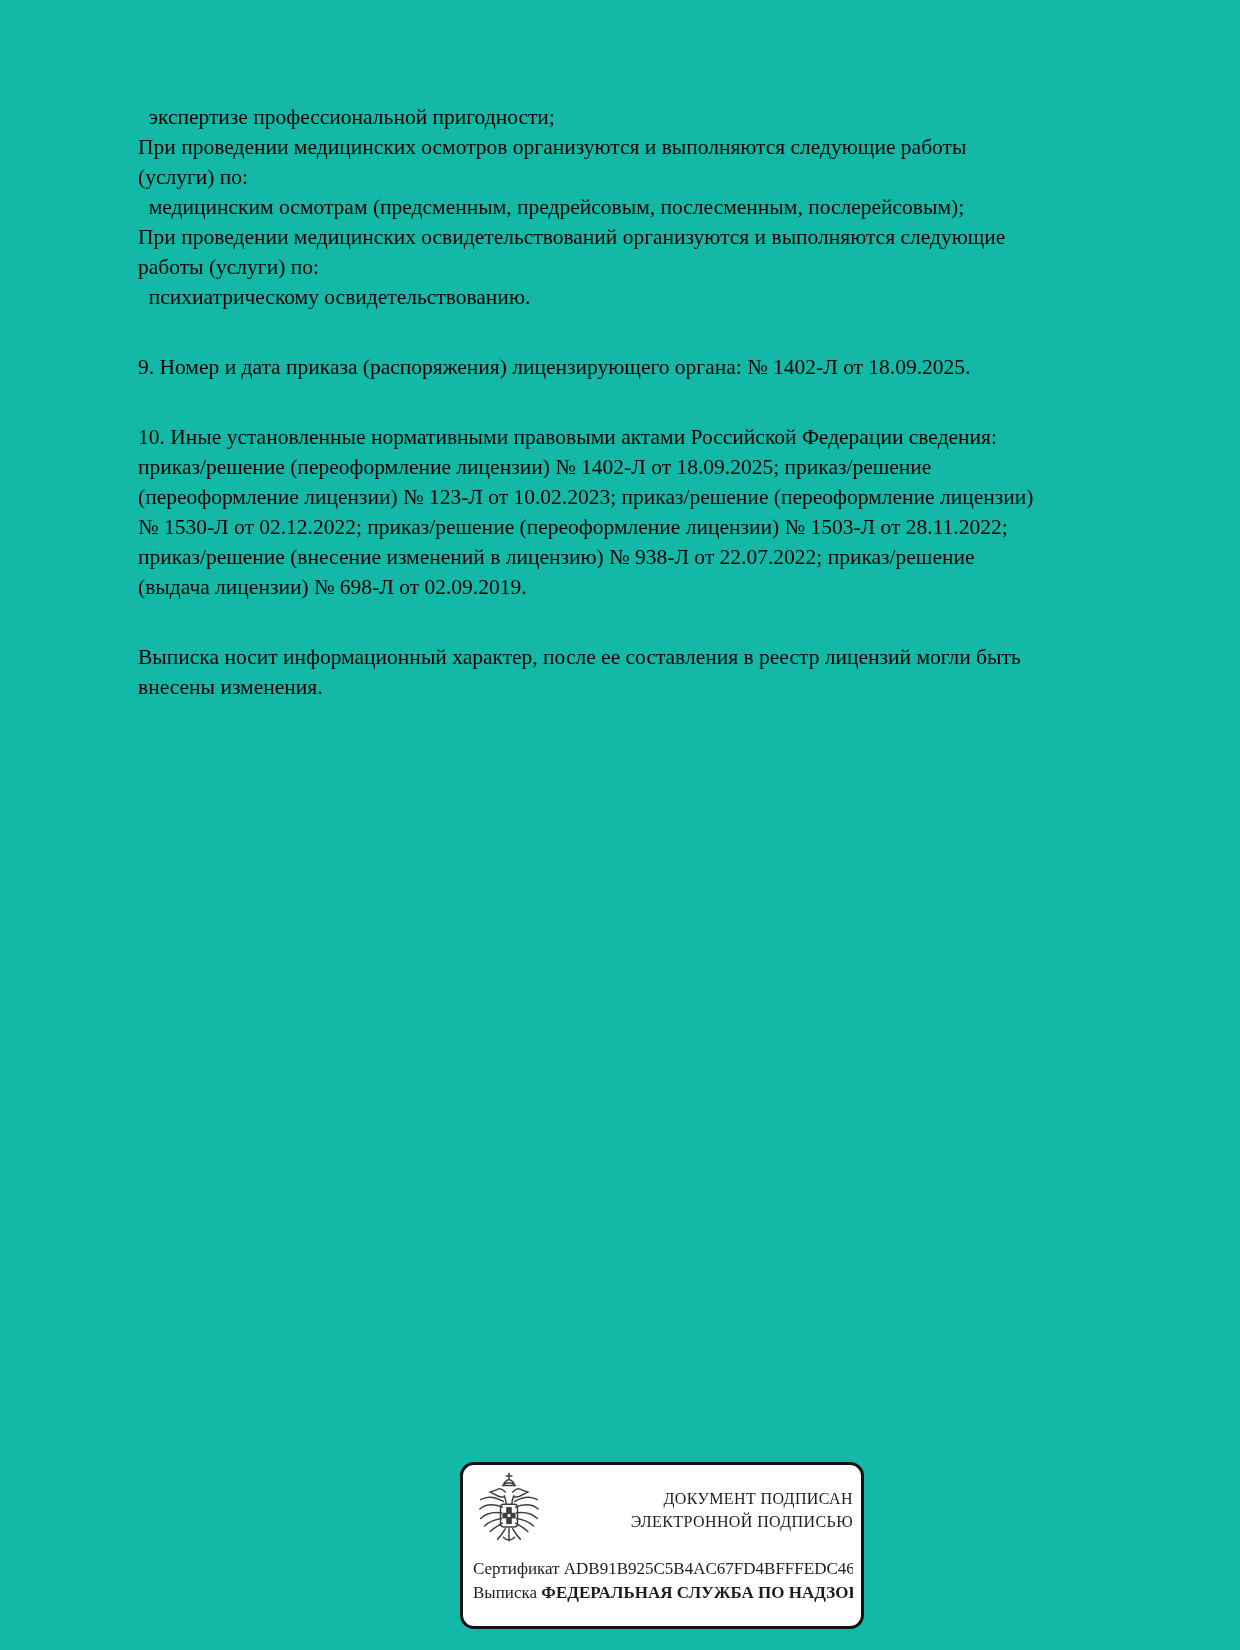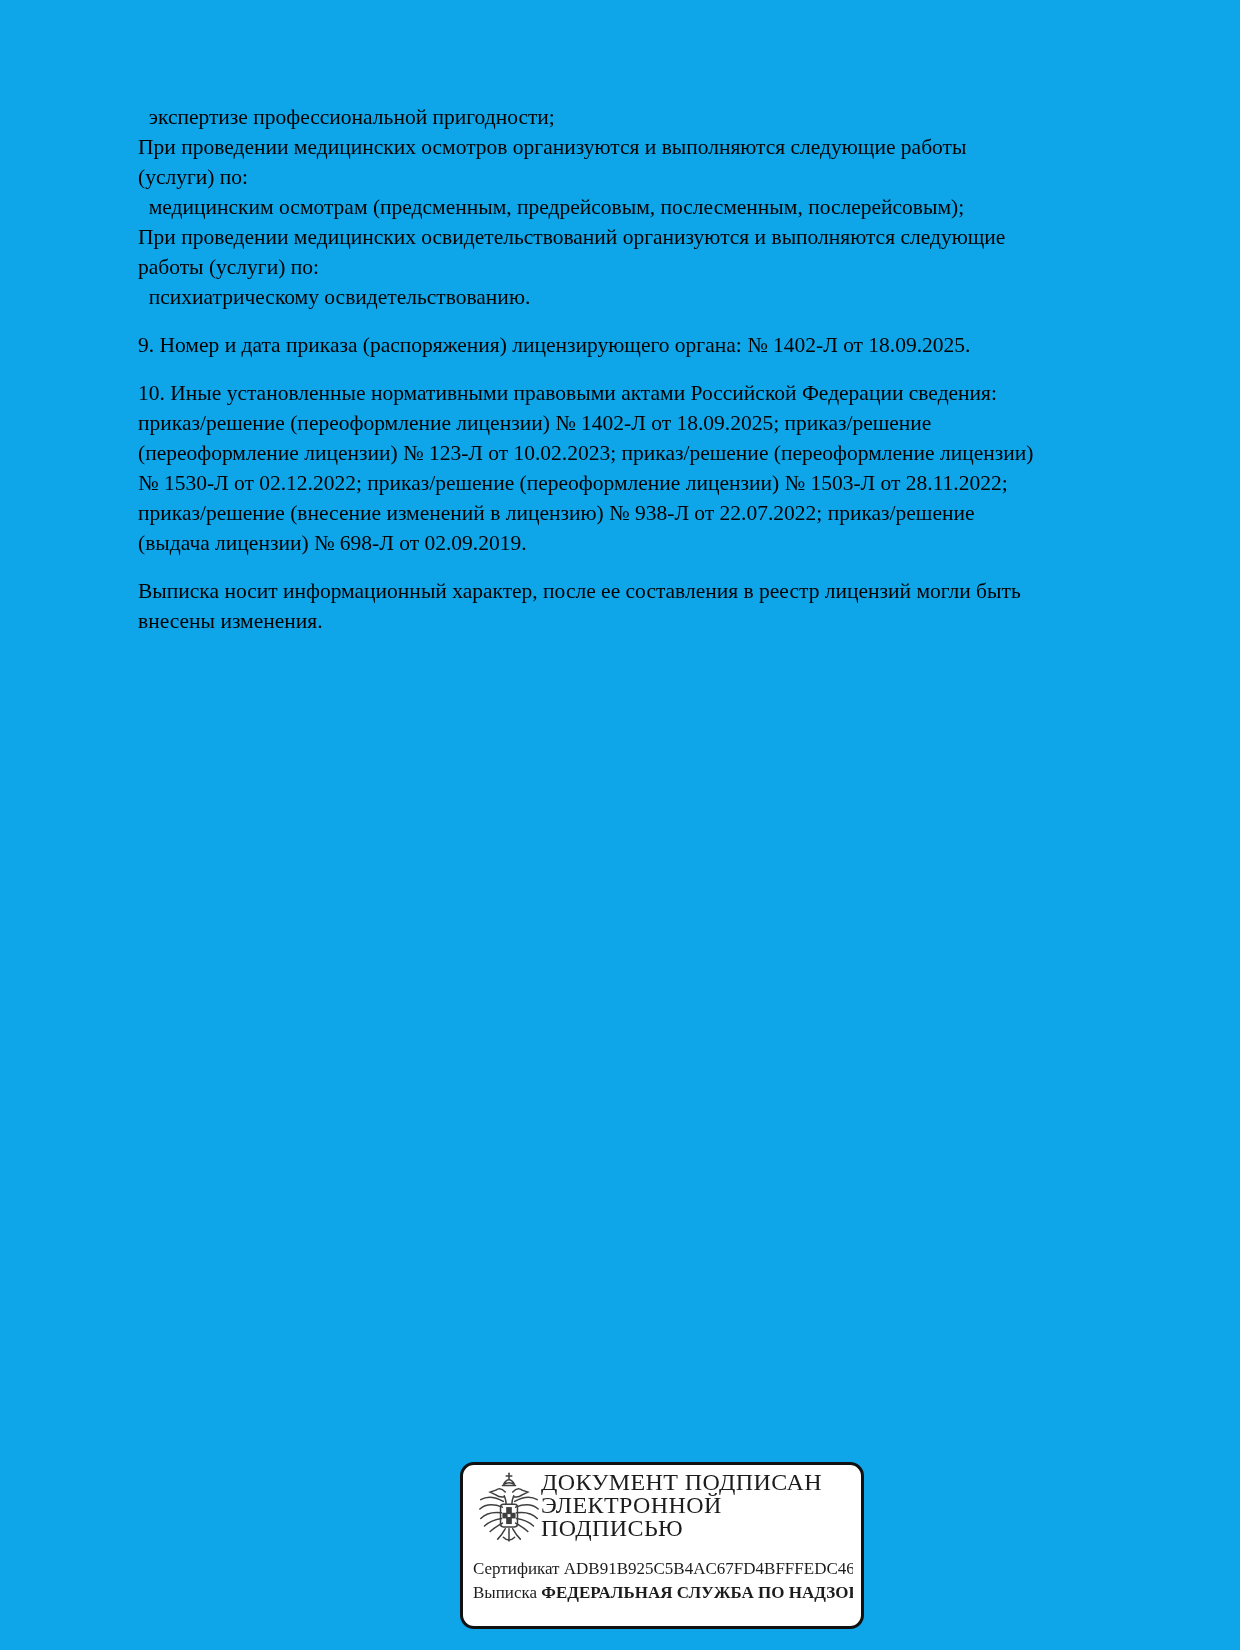--- a/index.html
+++ b/index.html
@@ -4,39 +4,39 @@
 <style>
   html, body {
     margin: 0;
     padding: 0;
     background: #ffffff;
   }
   .page {
     position: relative;
     width: 1240px;
     height: 1650px;
-    background: #0ea5e9;
+    background: #14b8a6;
     overflow: hidden;
     font-family: "Liberation Serif", serif;
     color: #000000;
   }
   .doc-text {
     position: absolute;
     left: 138px;
     top: 102px;
     width: 990px;
     font-size: 21.5px;
     line-height: 30px;
   }
   .para {
     margin: 0;
     white-space: pre-wrap;
   }
   .para + .para {
-    margin-top: 18px;
+    margin-top: 40px;
   }
   .stamp {
     position: absolute;
     left: 460px;
     top: 1462px;
     width: 404px;
     height: 167px;
     box-sizing: border-box;
     border: 3px solid #111111;
     border-radius: 14px;
@@ -47,23 +47,23 @@
   .stamp-top {
     display: flex;
     align-items: flex-start;
   }
   .stamp-emblem {
     flex: 0 0 auto;
     margin-left: 4px;
   }
   .stamp-title {
     flex: 1 1 auto;
-    text-align: left;
-    margin-top: 0;
-    font-size: 24px;
+    text-align: right;
+    margin-top: 16px;
+    font-size: 16px;
     line-height: 23px;
     color: #1c1c1c;
     letter-spacing: 0.4px;
   }
   .stamp-info {
     margin-top: 6px;
     font-size: 17px;
     line-height: 24px;
     color: #1c1c1c;
     white-space: nowrap;

